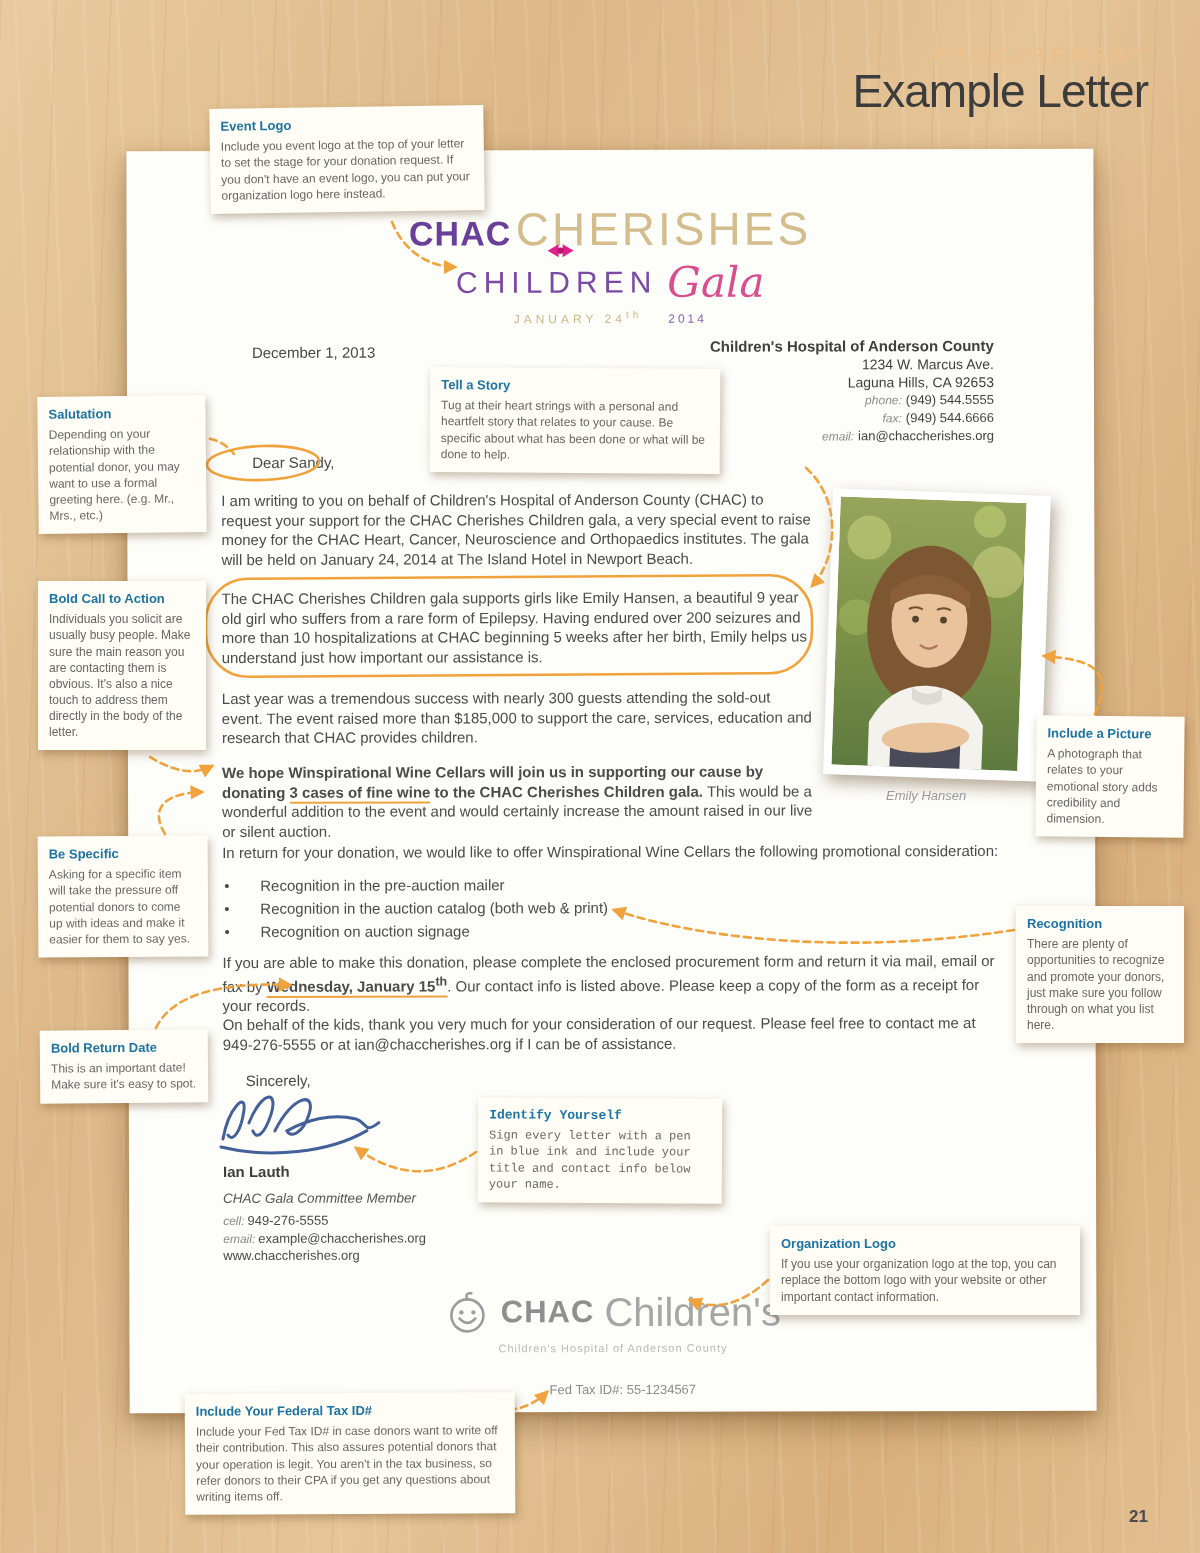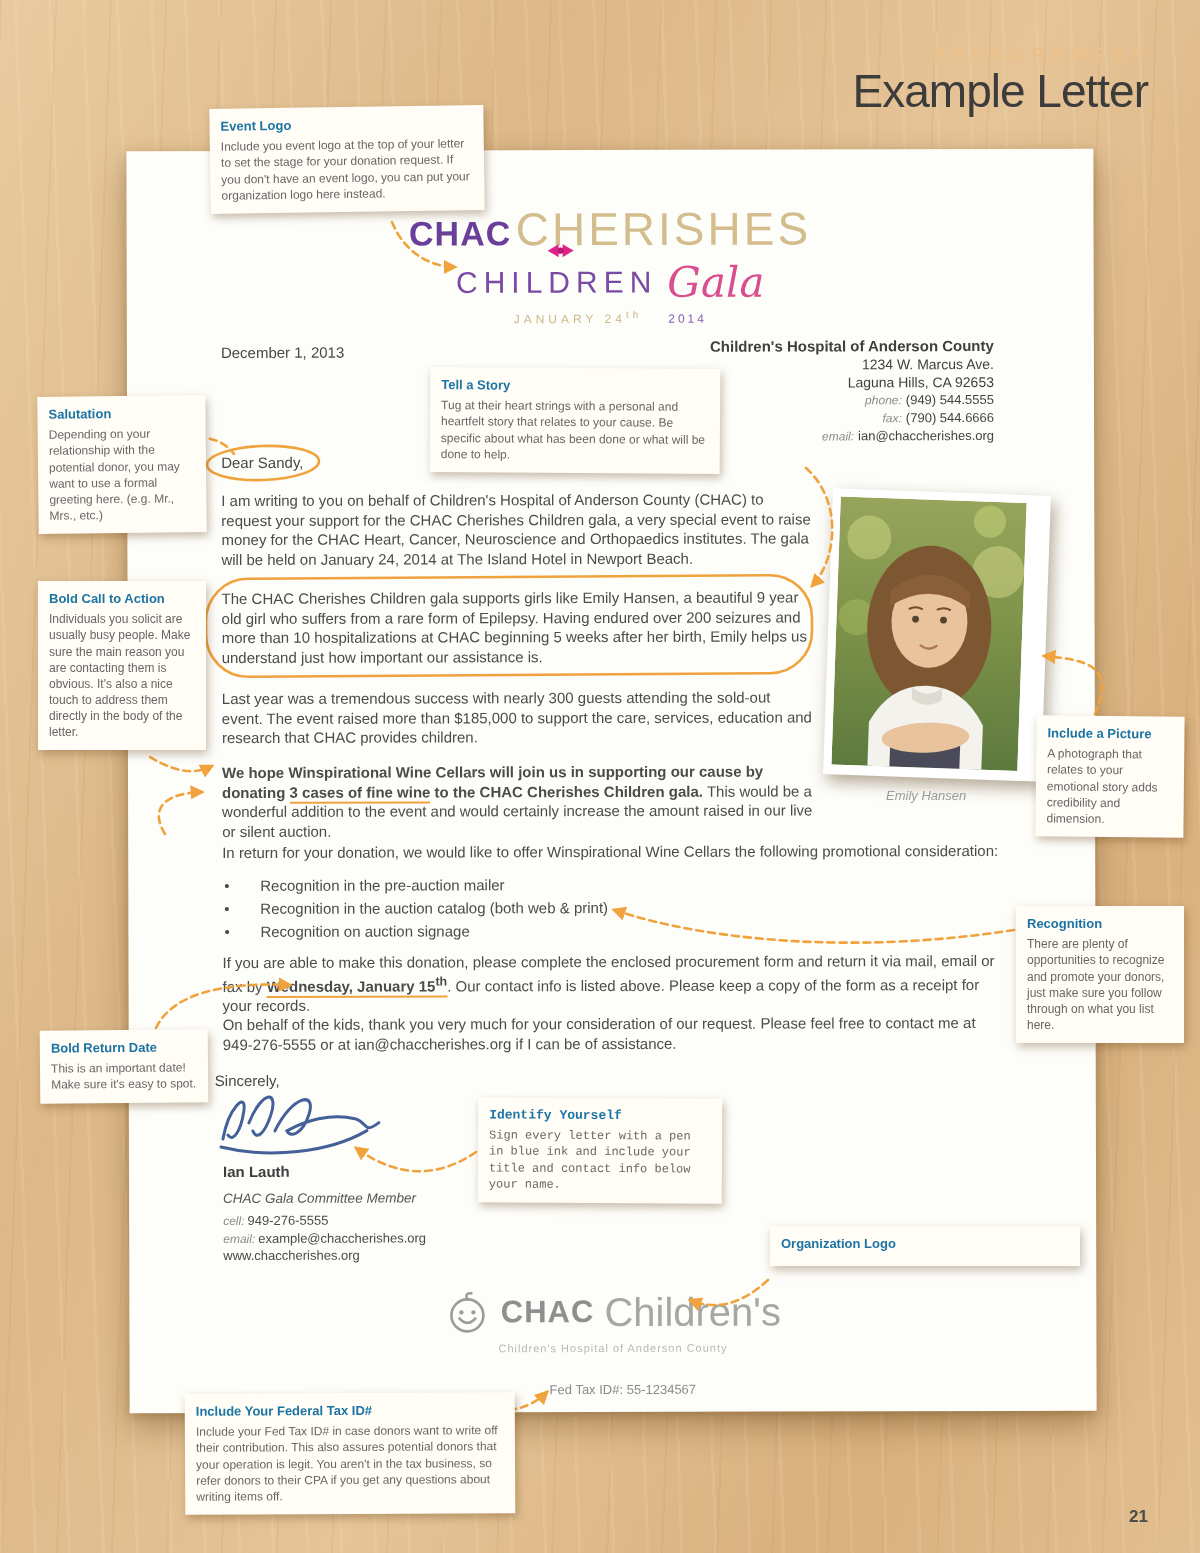--- a/index.html
+++ b/index.html
@@ -23,21 +23,21 @@
   .logo-line1 .chac{font-size:34px;font-weight:800;color:#6a3f99;letter-spacing:1px;}
   .logo-line1 .cherishes{font-size:46px;font-weight:300;color:#d4bd8d;letter-spacing:3px;}
   .logo-line2{margin-top:2px;}
   .logo-line2 .children{font-size:30px;font-weight:300;color:#7a4aa5;letter-spacing:6px;vertical-align:middle;}
   .logo-line2 .gala{font-family:"DejaVu Serif",serif;font-style:italic;font-size:42px;color:#d94f8e;
     margin-left:10px;vertical-align:middle;margin-top:36px;}
   .logo-line3{margin-top:2px;font-size:12px;letter-spacing:4px;color:#cdb787;}
   .logo-line3 .year{color:#8a5bb0;margin-left:26px;letter-spacing:3px;}
   .bow{position:absolute;left:calc(50% - 64px);top:40px;}
   
-  .ltr{position:absolute;color:#474747;font-size:15px;line-height:19.5px;}
+  .ltr{position:absolute;color:#474747;font-size:15px;line-height:19.5px;margin-left:31px;}
   .para{position:absolute;left:94px;width:592px;margin:0;color:#4b4b4b;font-size:15px;line-height:19.5px;}
   .para.wide{width:778px;}
   .addr{position:absolute;top:188px;right:100px;text-align:right;line-height:18px;color:#3f3f3f;}
   .addr .org{font-weight:700;font-size:15px;}
   .addr .a{font-size:14px;}
   .addr .c{font-size:13px;color:#444;}
   .addr .lbl{font-style:italic;color:#8b8b8b;font-size:12px;margin-right:4px;}
   .orange-underline{border-bottom:2.5px solid #f0a33c;padding-bottom:1px;}
   .bullets{position:absolute;left:94px;top:726px;width:700px;}
   .bullet{position:relative;padding-left:38px;margin-bottom:6px;font-size:15px;color:#4b4b4b;}
@@ -87,21 +87,21 @@
       <div class="logo-line3"><span><span>JANUARY 24</span><sup>th</sup></span><span class="year">2014</span></div>
     </div>
 
     <div class="ltr" style="left:94px;top:192px;">December 1, 2013</div>
 
     <div class="addr">
       <div class="org">Children's Hospital of Anderson County</div>
       <div class="a">1234 W. Marcus Ave.</div>
       <div class="a">Laguna Hills, CA 92653</div>
       <div class="c"><span class="lbl">phone:</span><span>(949) 544.5555</span></div>
-      <div class="c"><span class="lbl">fax:</span><span>(790) 544.6666</span></div>
+      <div class="c"><span class="lbl">fax:</span><span>(949) 544.6666</span></div>
       <div class="c"><span class="lbl">email:</span><span>ian@chaccherishes.org</span></div>
     </div>
 
     <div class="ltr" style="left:94px;top:302px;">Dear Sandy,</div>
 
     <p class="para" style="top:340px;">I am writing to you on behalf of Children's Hospital of Anderson County (CHAC) to request your support for the CHAC Cherishes Children gala, a very special event to raise money for the CHAC Heart, Cancer, Neuroscience and Orthopaedics institutes. The gala will be held on January 24, 2014 at The Island Hotel in Newport Beach.</p>
 
     <p class="para" style="top:438px;">The CHAC Cherishes Children gala supports girls like Emily Hansen, a beautiful 9 year old girl who suffers from a rare form of Epilepsy. Having endured over 200 seizures and more than 10 hospitalizations at CHAC beginning 5 weeks after her birth, Emily helps us understand just how important our assistance is.</p>
 
     <p class="para" style="top:538px;">Last year was a tremendous success with nearly 300 guests attending the sold-out event. The event raised more than $185,000 to support the care, services, education and research that CHAC provides children.</p>
@@ -222,34 +222,39 @@
     <div>Depending on your relationship with the potential donor, you may want to use a formal greeting here. (e.g. Mr., Mrs., etc.)</div>
   </div>
   <div class="callout" style="left:38px;top:581px;width:146px;">
     <h4>Bold Call to Action</h4>
     <div>Individuals you solicit are usually busy people. Make sure the main reason you are contacting them is obvious. It's also a nice touch to address them directly in the body of the letter.</div>
   </div>
   <div class="callout" style="left:1036px;top:716px;width:126px;transform:rotate(0.6deg);">
     <h4>Include a Picture</h4>
     <div>A photograph that relates to your emotional story adds credibility and dimension.</div>
   </div>
+  <div class="callout" style="left:38px;top:836px;width:148px;transform:rotate(-0.4deg);">
+    <h4>Be Specific</h4>
+    <div>Asking for a specific item will take the pressure off potential donors to come up with ideas and make it easier for them to say yes.</div>
+  </div>
   <div class="callout" style="left:1016px;top:906px;width:146px;">
     <h4>Recognition</h4>
     <div>There are plenty of opportunities to recognize and promote your donors, just make sure you follow through on what you list here.</div>
   </div>
   <div class="callout" style="left:40px;top:1030px;width:146px;transform:rotate(-0.5deg);">
     <h4>Bold Return Date</h4>
     <div>This is an important date! Make sure it's easy to spot.</div>
   </div>
   <div class="callout" style="left:478px;top:1098px;width:222px;transform:rotate(0.3deg);font-family:Liberation Mono, monospace;">
     <h4>Identify Yourself</h4>
     <div>Sign every letter with a pen in blue ink and include your title and contact info below your name.</div>
   </div>
   <div class="callout" style="left:770px;top:1226px;width:288px;">
     <h4>Organization Logo</h4>
+    <div>If you use your organization logo at the top, you can replace the bottom logo with your website or other important contact information.</div>
   </div>
   <div class="callout" style="left:185px;top:1393px;width:308px;transform:rotate(-0.3deg);">
     <h4>Include Your Federal Tax ID#</h4>
     <div>Include your Fed Tax ID# in case donors want to write off their contribution. This also assures potential donors that your operation is legit. You aren't in the tax business, so refer donors to their CPA if you get any questions about writing items off.</div>
   </div>
 
   <div class="pagenum">21</div>
 </div>
 
 </body></html>

